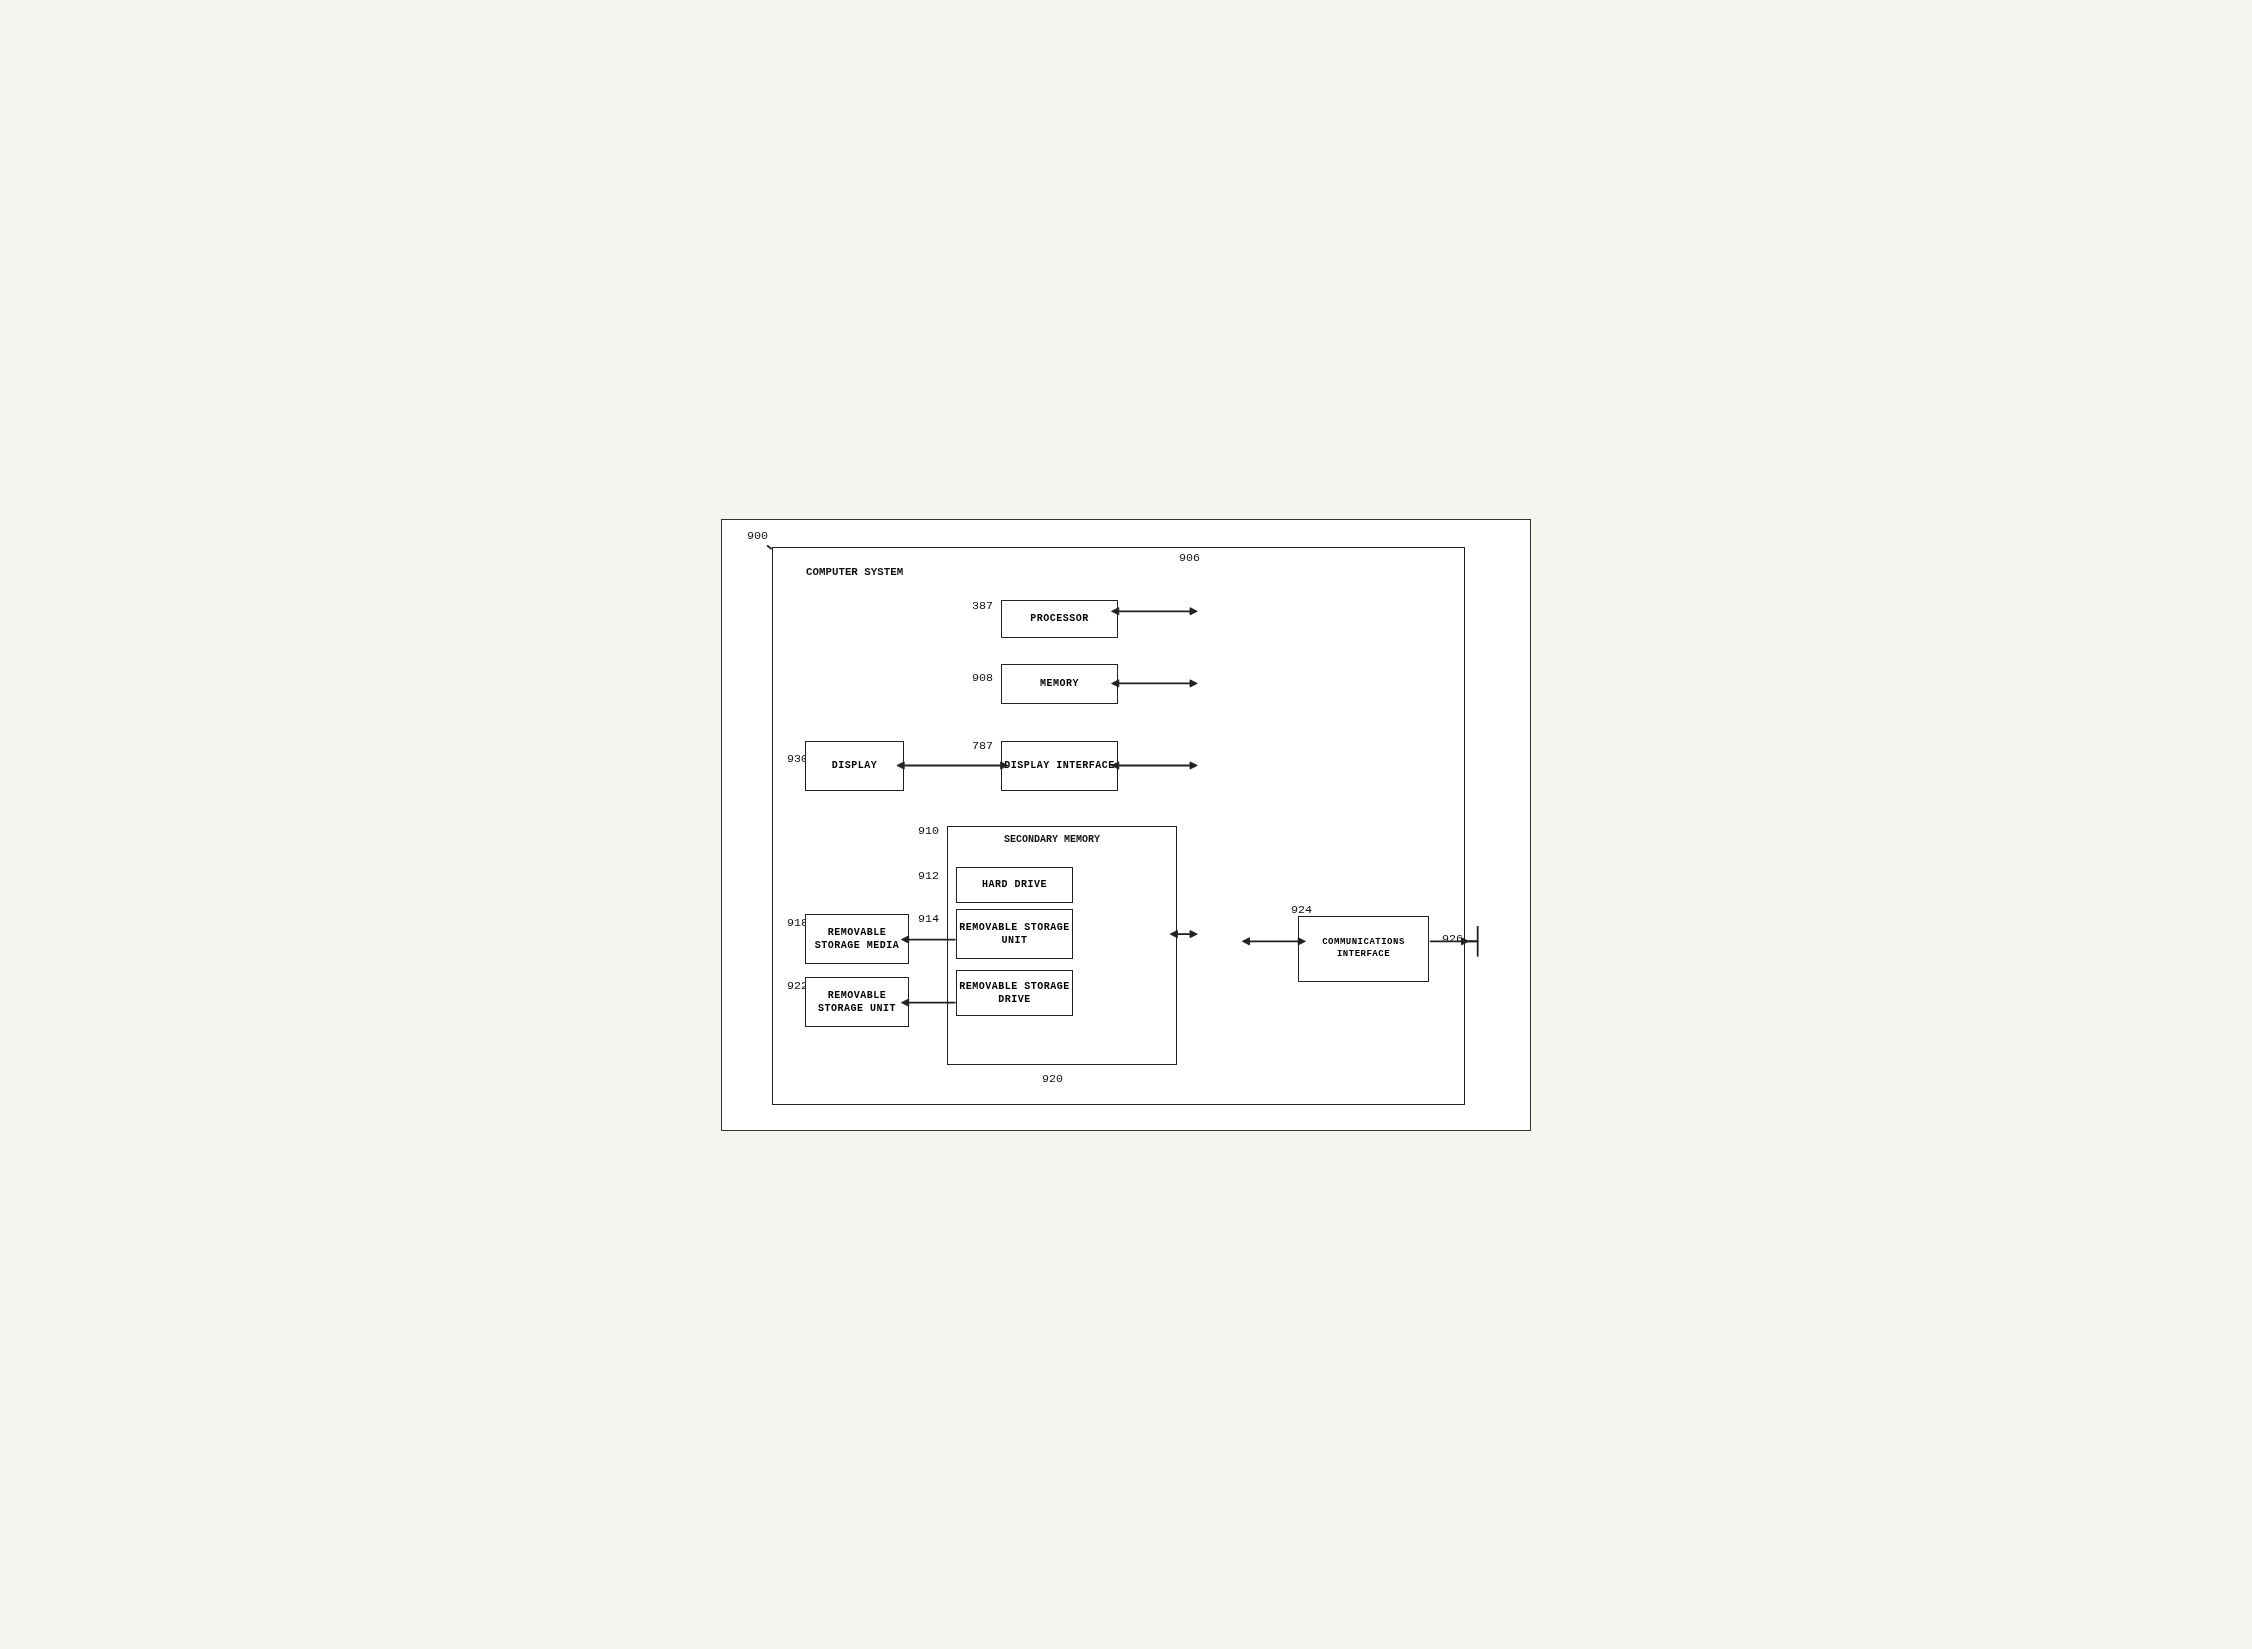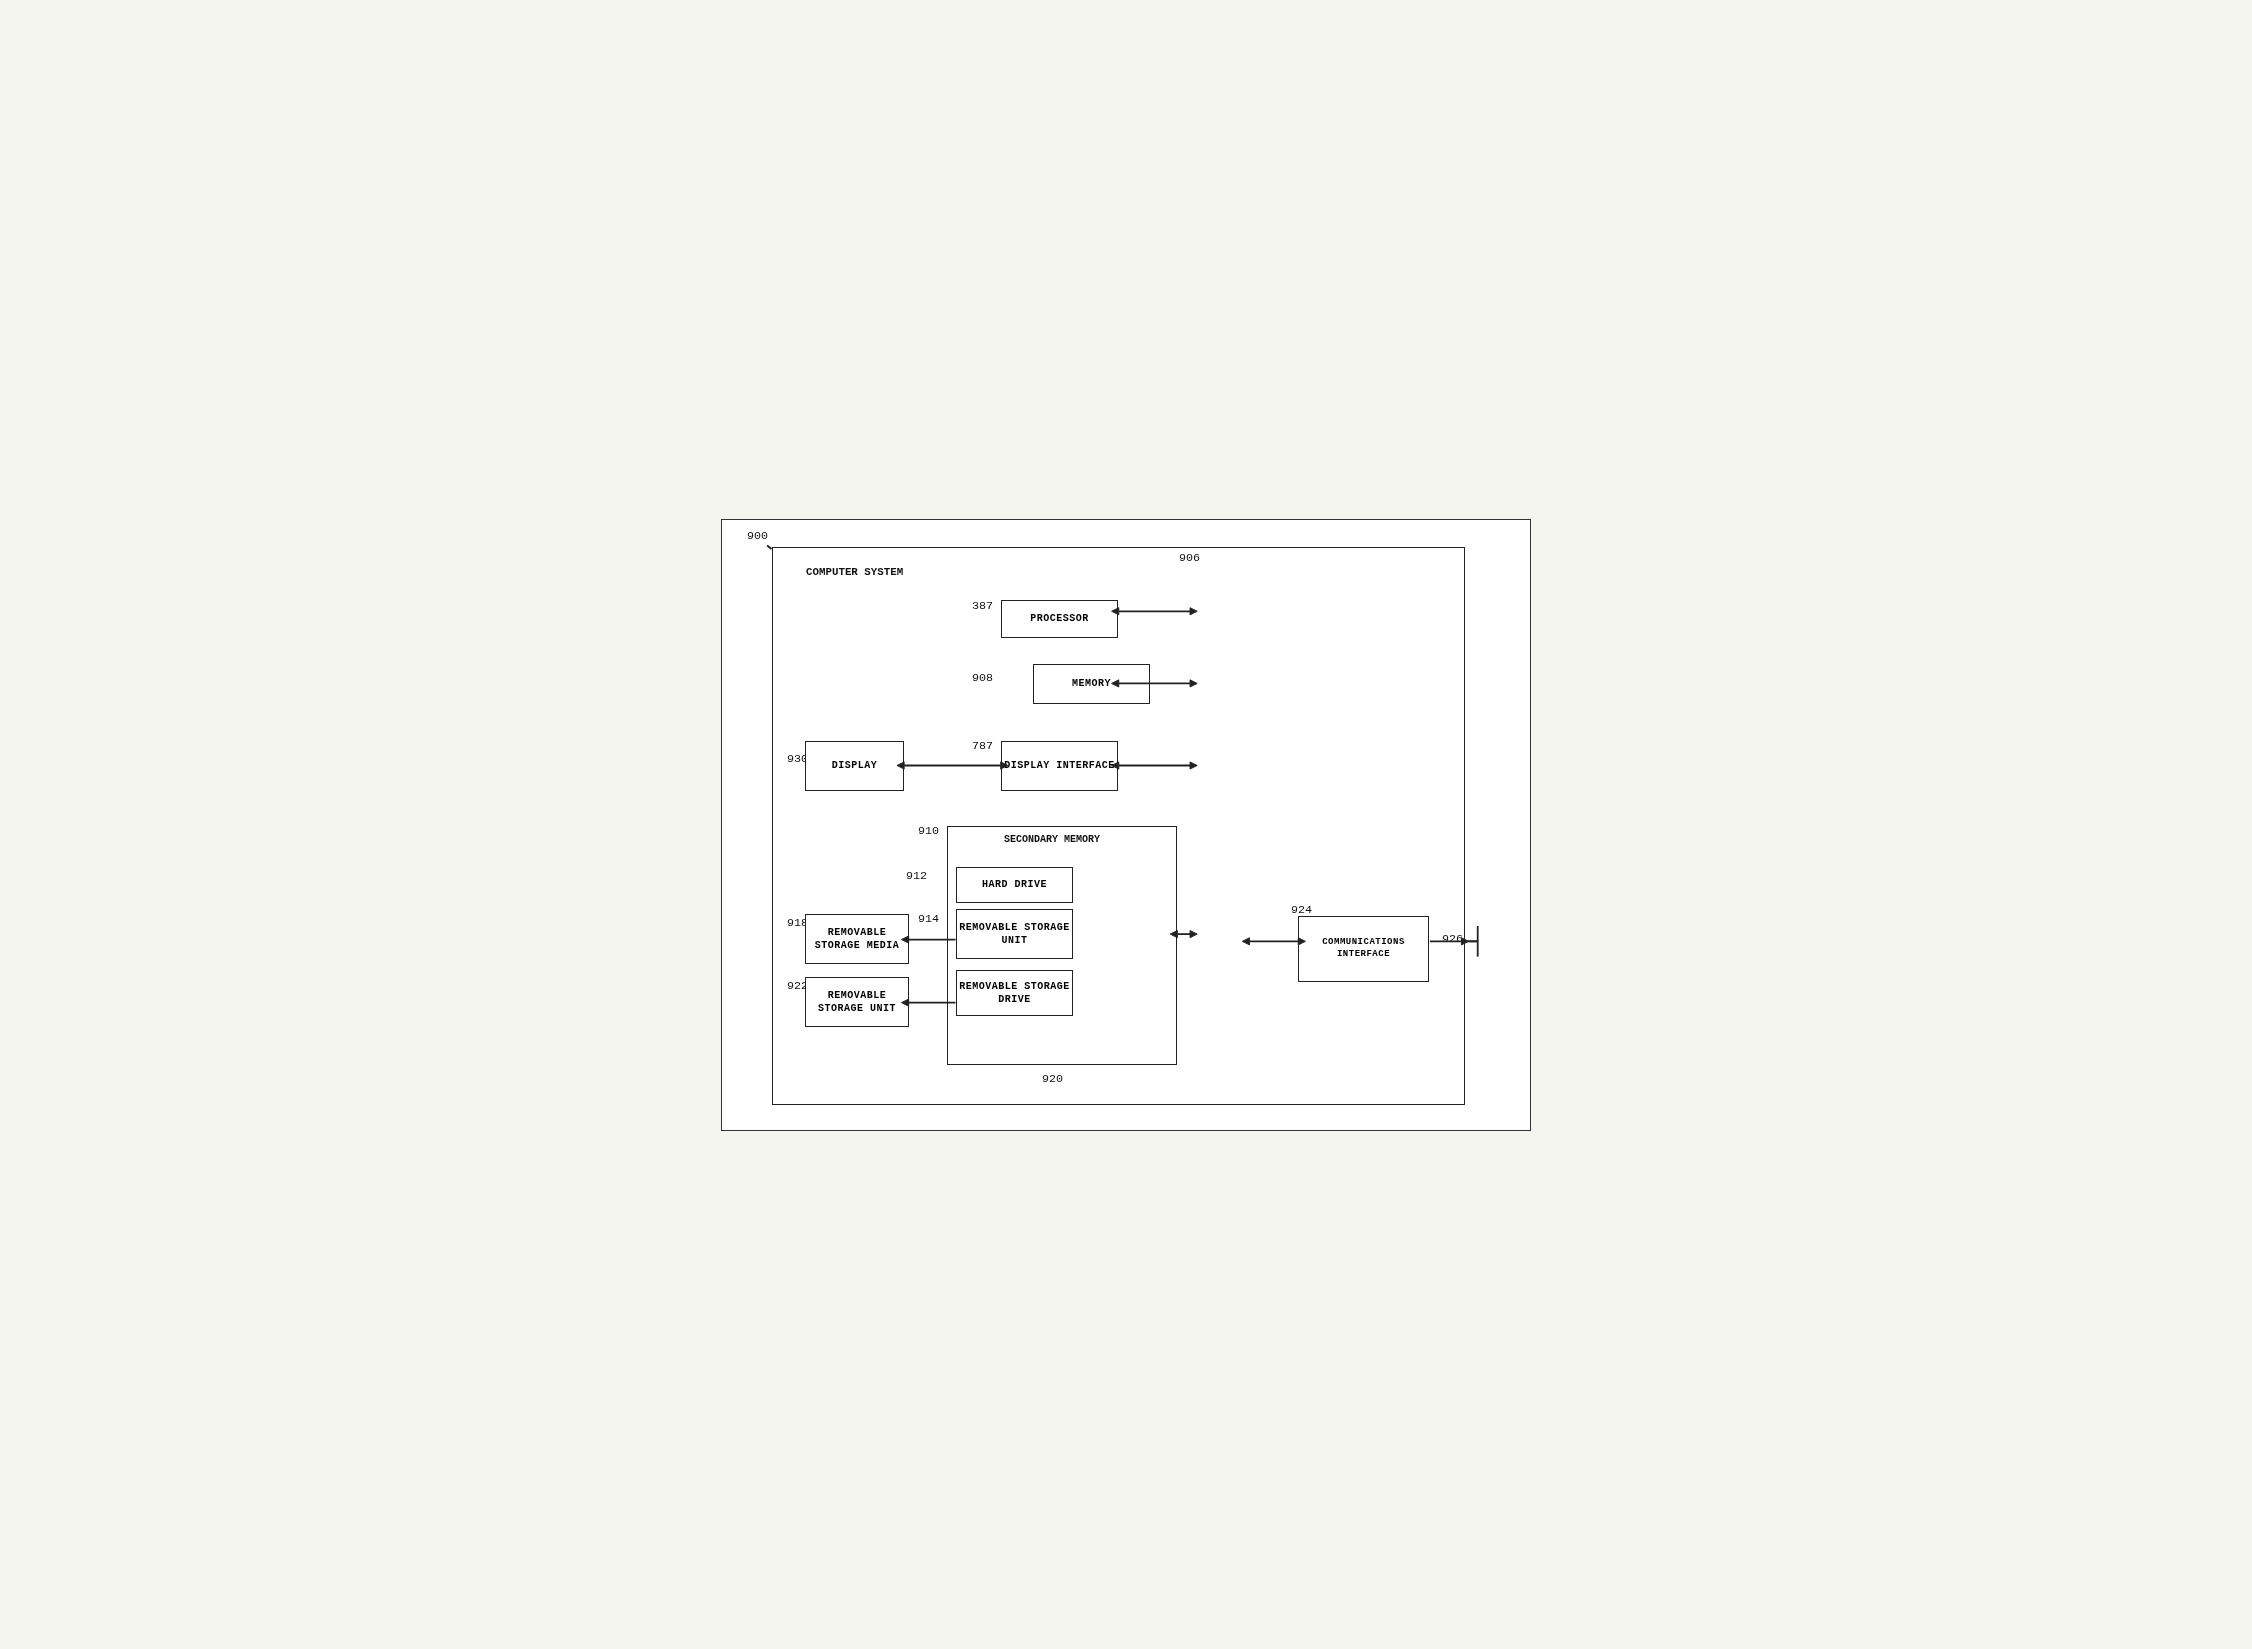--- a/index.html
+++ b/index.html
@@ -84,39 +84,39 @@
 
   <div class="ref-number" style="top:31.5px; left:457px;">906</div>
 
 
   <div class="ref-number" style="top:79px; left:250px;">387</div>
 
   <div class="box" style="top:80px; left:279px; width:117px; height:38px;font-family:Liberation Mono, monospace;">PROCESSOR</div>
 
   <div class="ref-number" style="top:151px; left:250px;">908</div>
 
-  <div class="box" style="top:144px; left:279px; width:117px; height:40px;margin-left:32px;">MEMORY</div>
+  <div class="box" style="top:144px; left:279px; width:117px; height:40px;">MEMORY</div>
 
   <div class="ref-number" style="top:219px; left:250px;">787</div>
 
   <div class="box" style="top:221px; left:279px; width:117px; height:50px;">DISPLAY
 INTERFACE</div>
 
   <div class="ref-number" style="top:232px; left:65px;">930</div>
 
   <div class="box" style="top:221px; left:83px; width:99px; height:50px;">DISPLAY</div>
 
   <div class="outer-box" style="top:306px; left:225px; width:230px; height:239px;"></div>
 
   <div class="ref-number" style="top:304px; left:196px;">910</div>
 
   <div class="label-text" style="top:313px; left:257px; font-size:10px;">SECONDARY
 MEMORY</div>
 
-  <div class="ref-number" style="top:349px; left:184px;">912</div>
+  <div class="ref-number" style="top:349px; left:196px;">912</div>
 
   <div class="box" style="top:347px; left:234px; width:117px; height:36px;">HARD DRIVE</div>
 
   <div class="ref-number" style="top:392px; left:196px;">914</div>
 
   <div class="box" style="top:389px; left:234px; width:117px; height:50px;">REMOVABLE
 STORAGE
 UNIT</div>
 
   <div class="box" style="top:450px; left:234px; width:117px; height:46px;">REMOVABLE

